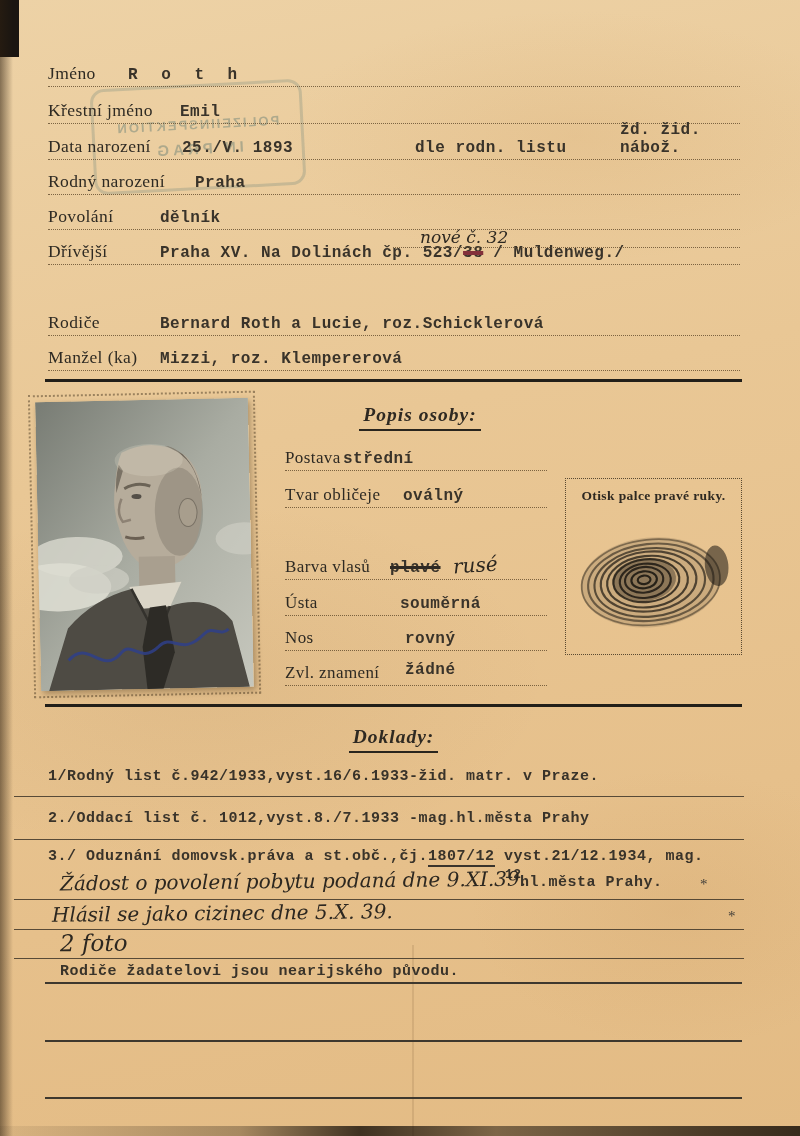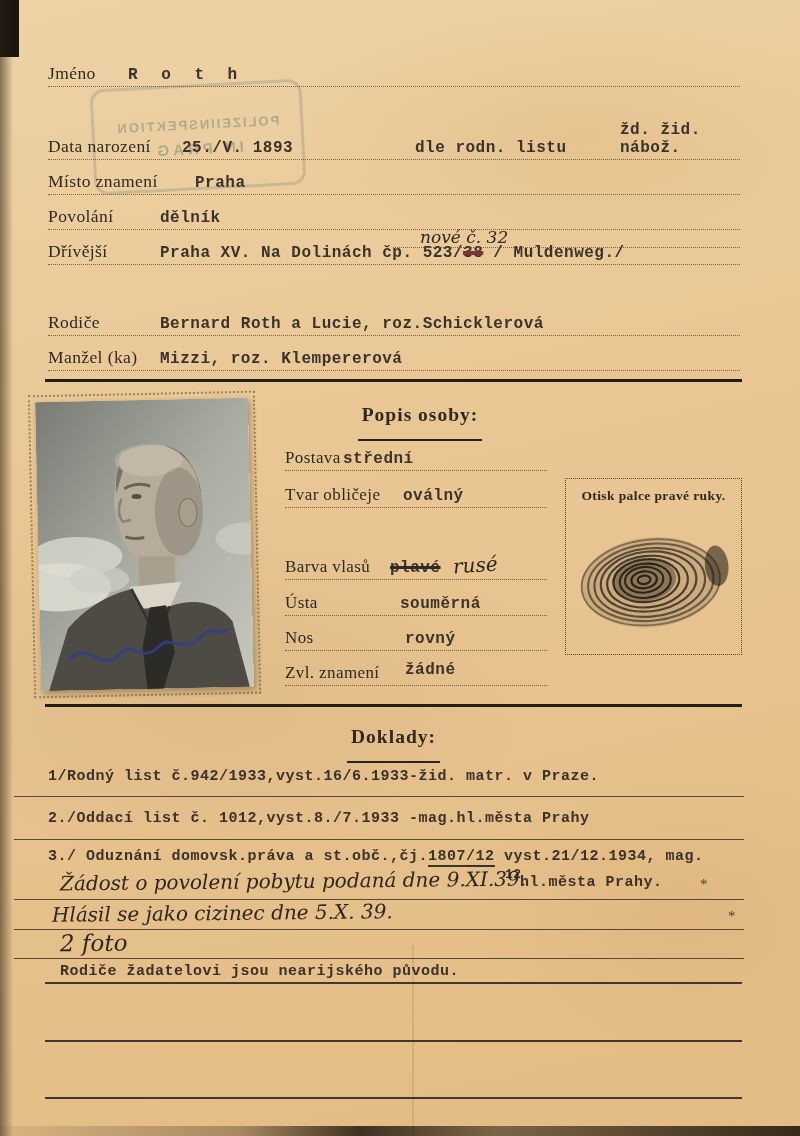--- a/index.html
+++ b/index.html
@@ -41,21 +41,21 @@
   
   .divider{position:absolute;left:45px;width:697px;height:3px;background:#221f19;}
   
   .photo{position:absolute;left:38px;top:400px;width:213px;height:289px;
     transform:rotate(-1.2deg);outline:2px dotted rgba(60,45,25,.45);outline-offset:5px;
     box-shadow:2px 3px 6px rgba(60,40,15,.35);}
   .photo svg{display:block;}
   
   .sec-title{position:absolute;text-align:center;}
   .sec-title span{display:inline-block;font-size:19.5px;font-weight:bold;letter-spacing:1px;
-    border-bottom:2.2px solid #29251e;padding:0 4px 13px;}
+    border-bottom:2.2px solid #29251e;padding:0 4px 3px;font-style:italic;}
   .prow{position:absolute;left:285px;width:262px;height:26px;
     border-bottom:1.6px dotted rgba(96,74,44,.8);}
   .prow .flabel{font-size:17px;}
   .hand-rail{font-size:20px;margin-left:12px;display:inline-block;transform:rotate(-4deg);}
   
   .fpbox{position:absolute;left:565px;top:478px;width:177px;height:177px;
     border:1.6px dotted rgba(55,44,26,.8);box-sizing:border-box;text-align:center;}
   .fpbox .fplabel{margin-top:9px;font-size:13.5px;font-weight:bold;letter-spacing:.4px;}
   .fpbox svg{position:absolute;left:8px;top:44px;}
   
@@ -78,30 +78,34 @@
   <div class="stamp">
     <div class="stamp-l1">POLIZEIINSPEKTION</div>
     <div class="stamp-l2">IN PRAG</div>
   </div>
 
   <div class="frow" style="top:58px">
     <span class="flabel">Jméno</span>
     <span class="fval mono spread" style="left:80px">R o t h</span>
   </div>
 
+  <div class="frow" style="top:95px">
+    <span class="flabel">Křestní jméno</span>
+    <span class="fval mono" style="left:132px">Emil</span>
+  </div>
 
   <div class="frow" style="top:131px">
     <span class="flabel">Data narození</span>
     <span class="fval mono" style="left:134px">25./V. 1893</span>
     <span class="fval mono" style="left:367px">dle rodn. listu</span>
     <span class="fval mono" style="left:572px">žd. žid. nábož.</span>
   </div>
 
   <div class="frow" style="top:166px">
-    <span class="flabel">Místo znamení</span>
+    <span class="flabel">Rodný narození</span>
     <span class="fval mono" style="left:147px">Praha</span>
   </div>
 
   <div class="frow" style="top:201px">
     <span class="flabel">Povolání</span>
     <span class="fval mono" style="left:112px">dělník</span>
   </div>
 
   <div class="frow" style="top:236px">
     <span class="flabel">Dřívější</span>

